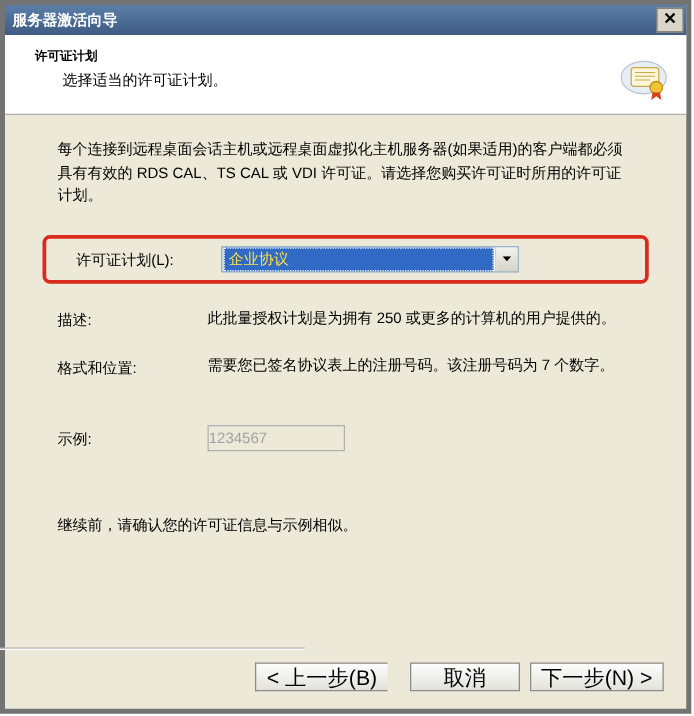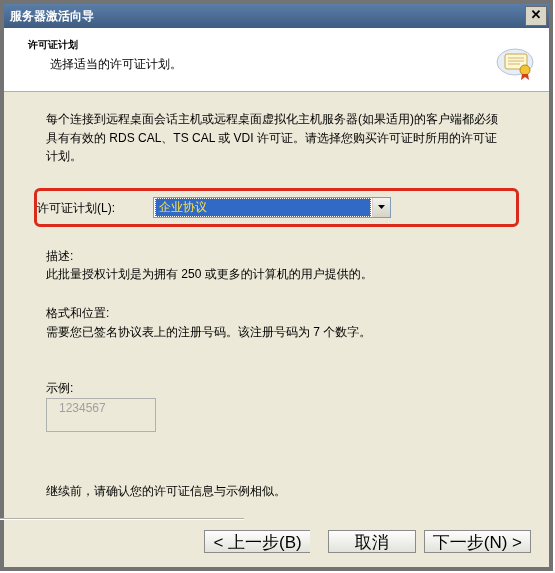--- a/index.html
+++ b/index.html
@@ -79,35 +79,34 @@
     color: #000;
     line-height: 1.55;
   }
   .intro-text {
     margin-bottom: 22px;
   }
   .form-row {
     display: flex;
     margin-bottom: 18px;
     align-items: flex-start;
-    flex-direction: column;
   }
   .form-label {
     width: 120px;
     flex-shrink: 0;
     padding-top: 2px;
   }
   .form-value {
     flex: 1;
     line-height: 1.55;
   }
   .highlight-row {
     border: 3px solid #d92a1c;
     border-radius: 6px;
-    padding: 6px 0;
+    padding: 6px 24px;
     margin: 0 -12px 18px -12px;
     display: flex;
     align-items: center;
   }
   .highlight-row .form-label {
     width: 116px;
   }
   .combo-wrap {
     flex: 1;
     position: relative;
@@ -138,25 +137,25 @@
     height: 19px;
     border-left: 1px solid #d4d0c8;
     background: linear-gradient(to bottom, #f3f3ef, #d6d3c6);
     display: flex;
     align-items: center;
     justify-content: center;
   }
   .combo-arrow svg { display: block; }
   .disabled-input {
     width: 110px;
-    height: 34px;
+    height: 21px;
     border: 1px solid #b0b0b0;
     background: #ece9d8;
     color: #a0a0a0;
-    padding: 0 12px;
+    padding: 0 0;
     box-sizing: border-box;
     line-height: 18px;
   }
   .confirm-text {
     margin-top: 50px;
     margin-bottom: 40px;
   }
   .button-bar {
     position: absolute;
     bottom: 14px;

